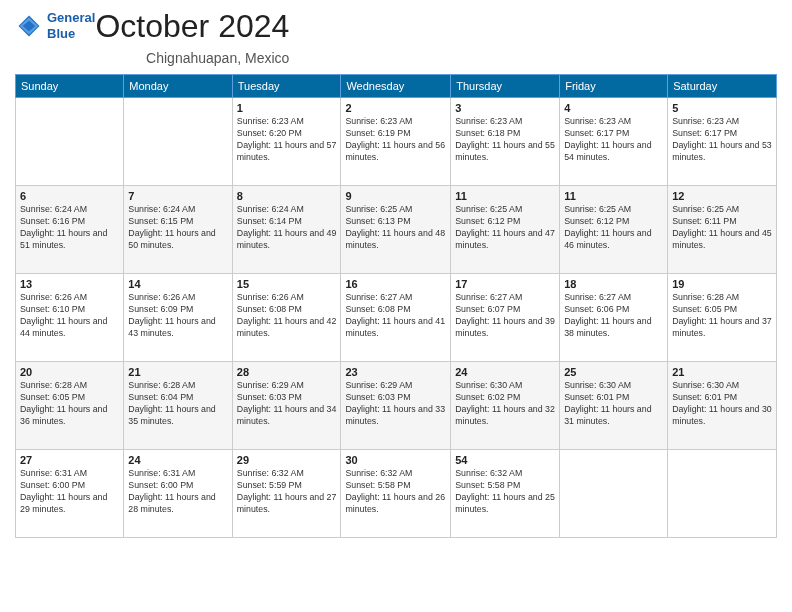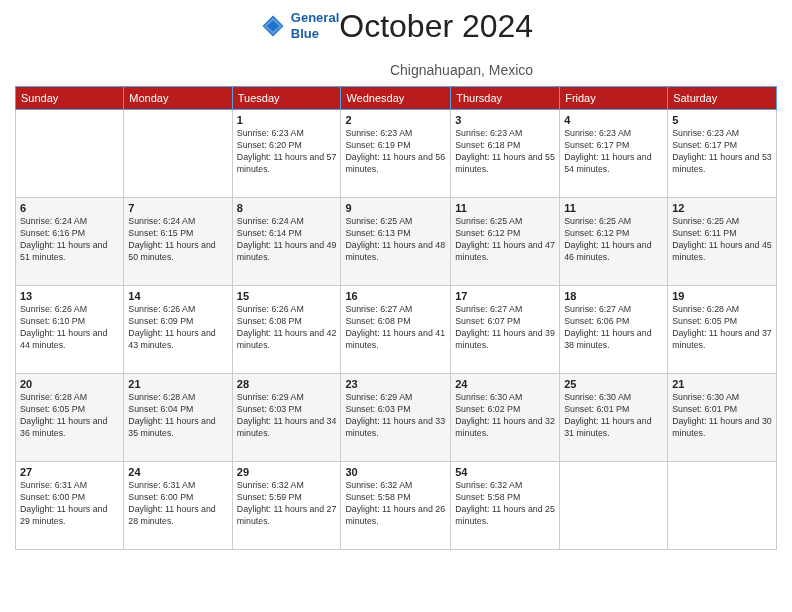--- a/index.html
+++ b/index.html
@@ -11,21 +11,21 @@
       overflow: hidden;
     }
     .page {
       width: 792px;
       height: 612px;
       background: #fff;
       padding: 10px 15px;
     }
     .header {
       display: flex;
-      justify-content: center;
+      justify-content: flex-start;
       align-items: flex-start;
       margin-bottom: 8px;
     }
     .logo {
       display: flex;
       align-items: center;
       gap: 4px;
     }
     .logo-text {
       font-size: 13px;
@@ -45,29 +45,29 @@
     }
     .month-title {
       font-size: 32px;
       color: #222;
       font-weight: normal;
       line-height: 1;
     }
     .location-title {
       font-size: 14px;
       color: #555;
-      margin-top: 20px;
+      margin-top: 8px;
     }
     .calendar {
       width: 100%;
       border-collapse: collapse;
       font-size: 9.5px;
     }
     .calendar th {
-      background: #b91c1c;
+      background: #0369a1;
       color: #fff;
       text-align: left;
       padding: 5px 5px;
       font-size: 11px;
       font-weight: normal;
       border: 1px solid #5a9fe0;
     }
     .calendar td {
       border: 1px solid #ccc;
       vertical-align: top;

